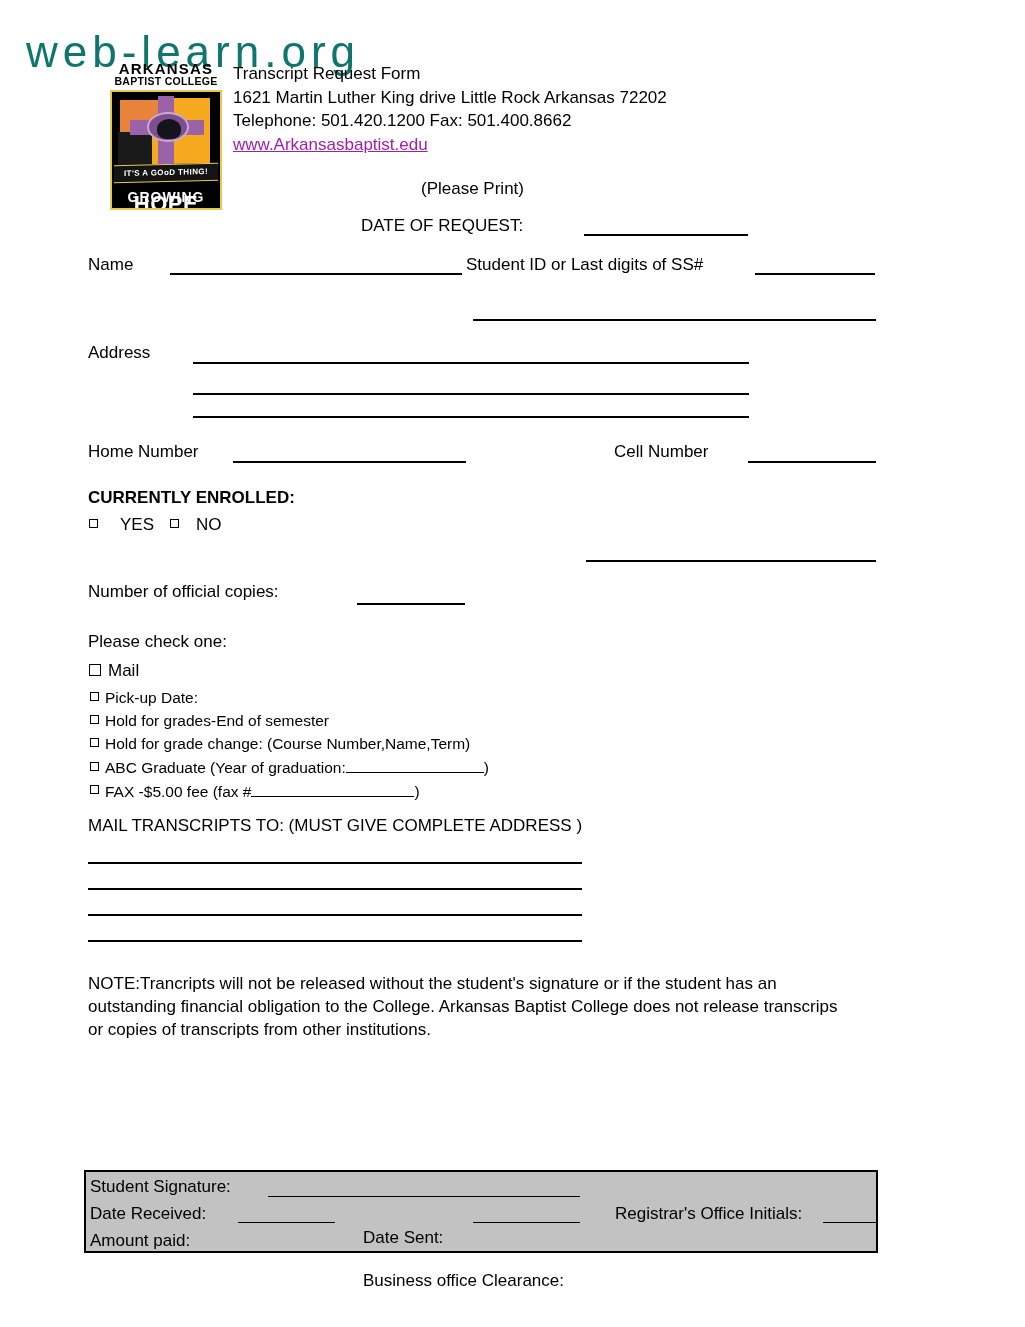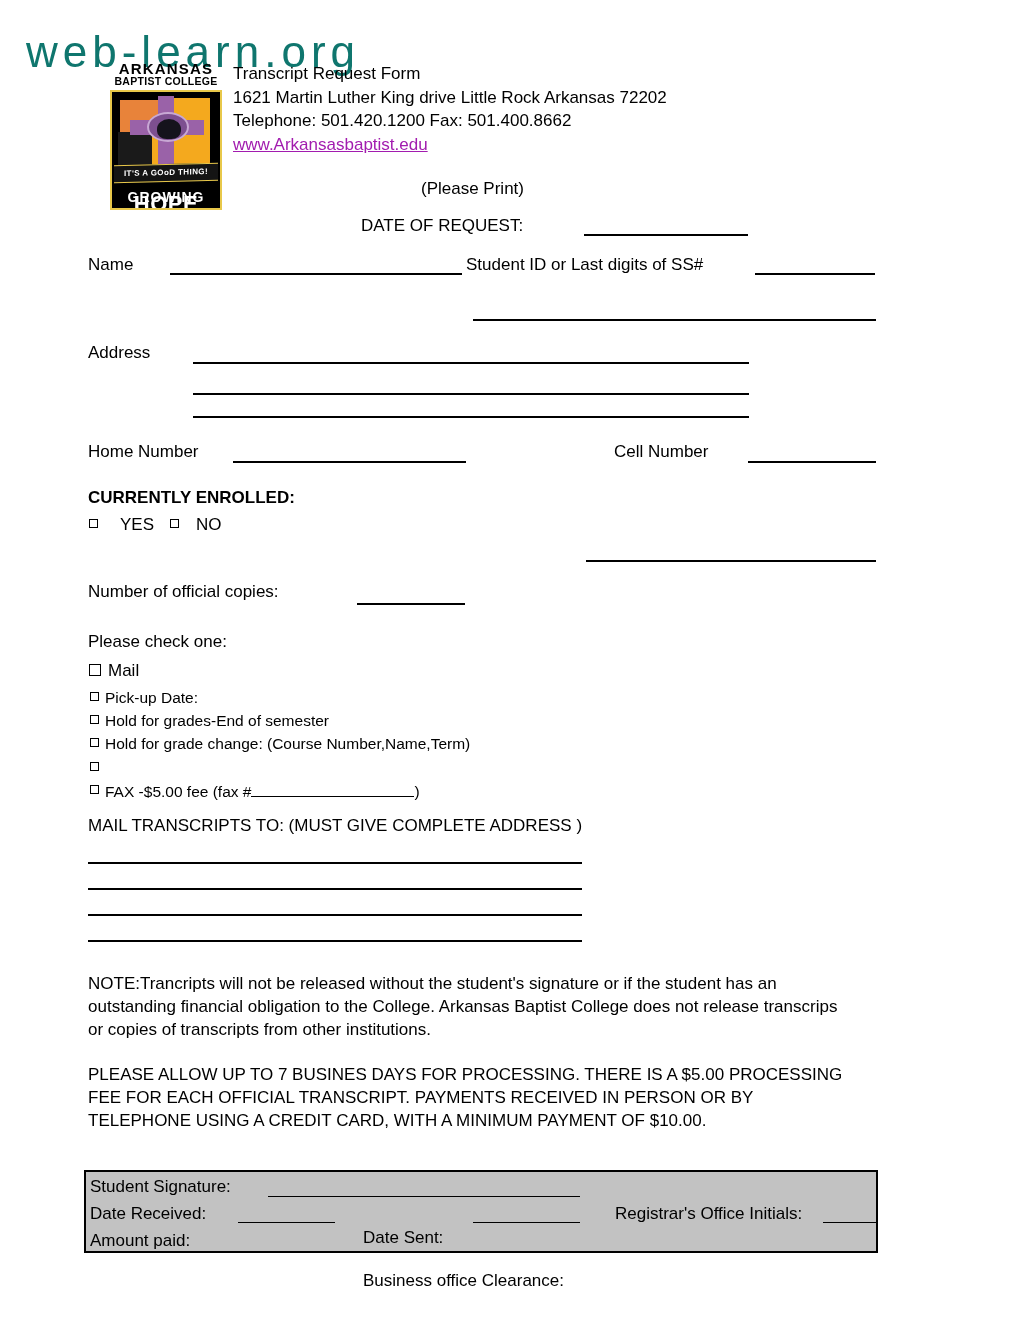--- a/index.html
+++ b/index.html
@@ -233,33 +233,33 @@
   <div class="cbox sm" style="left:90px; top:692px;"></div>
   <div class="t small" style="left:105px; top:688px;">Pick-up Date:</div>
 
   <div class="cbox sm" style="left:90px; top:715px;"></div>
   <div class="t small" style="left:105px; top:711px;">Hold for grades-End of semester</div>
 
   <div class="cbox sm" style="left:90px; top:738px;"></div>
   <div class="t small" style="left:105px; top:734px;">Hold for grade change: (Course Number,Name,Term)</div>
 
   <div class="cbox sm" style="left:90px; top:762px;"></div>
+  <div class="t small" style="left:105px; top:757px;"><span>ABC Graduate (Year of graduation:</span><span class="usline" style="width:138px; height:15px;"></span><span>)</span></div>
 
   <div class="cbox sm" style="left:90px; top:785px;"></div>
   <div class="t small" style="left:105px; top:781px;"><span>FAX -$5.00 fee (fax #</span><span class="usline" style="width:163px; height:15px;"></span><span>)</span></div>
 
   <div class="t" style="left:88px; top:816px;">MAIL TRANSCRIPTS TO: (MUST GIVE COMPLETE ADDRESS )</div>
   <div class="rule" style="left:88px; top:862px; width:494px;"></div>
   <div class="rule" style="left:88px; top:888px; width:494px;"></div>
   <div class="rule" style="left:88px; top:914px; width:494px;"></div>
   <div class="rule" style="left:88px; top:940px; width:494px;"></div>
 
   <div class="t wrap" style="left:88px; top:972px; width:760px; line-height:23px;">NOTE:Trancripts will not be released without the student's signature or if the student has an outstanding financial obligation to the College. Arkansas Baptist College does not release transcrips or copies of transcripts from other institutions.</div>
 
-  <div class="t wrap" style="left:88px; top:1063px; width:765px; line-height:23px;">PLEASE ALLOW UP TO 7 BUSINES DAYS FOR PROCESSING. THERE IS A $5.00 PROCESSING FEE FOR EACH OFFICIAL TRANSCRIPT. PAYMENTS RECEIVED IN PERSON OR BY TELEPHONE USING A CREDIT CARD, WITH A MINIMUM PAYMENT OF $10.00.</div>
 
   <div class="office-box"></div>
 
   <div class="t" style="left:90px; top:1177px;">Student Signature:</div>
   <div class="rule thin" style="left:268px; top:1196px; width:312px;"></div>
 
   <div class="t" style="left:90px; top:1204px;">Date Received:</div>
   <div class="rule thin" style="left:238px; top:1222px; width:97px;"></div>
 
   <div class="t" style="left:363px; top:1204px;margin-top:24px;">Date Sent:</div>

